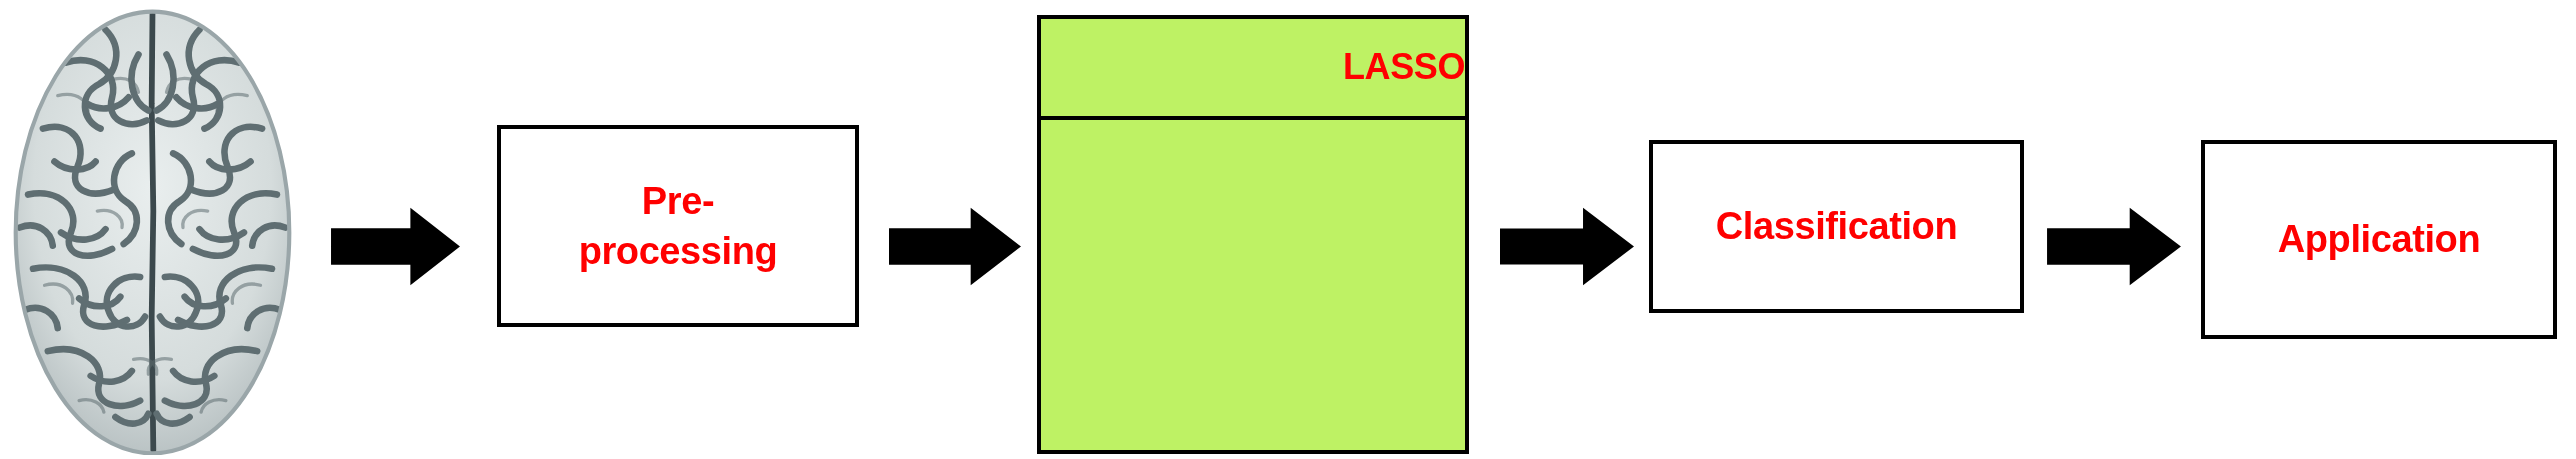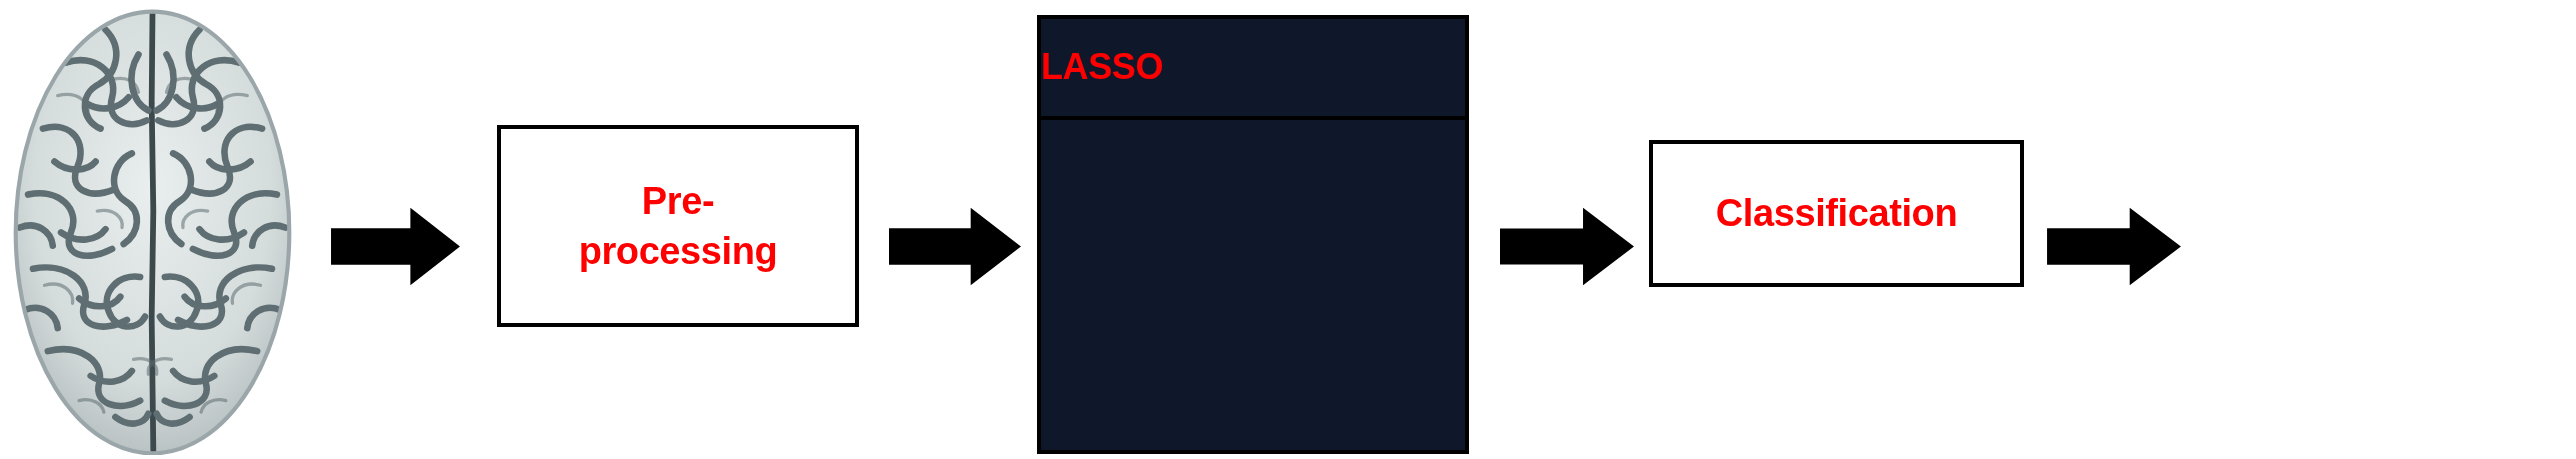--- a/index.html
+++ b/index.html
@@ -41,35 +41,35 @@
   #box-preprocessing{left:497px;top:125px;width:362px;height:202px;}
 
   
   #box-lasso-table{
     position:absolute;left:1037px;top:15px;width:432px;height:439px;
     border:4.1px solid #000;box-sizing:border-box;background:#fff;
     display:flex;flex-direction:column;
   }
   #box-lasso-table .trow{
     box-sizing:border-box;
-    display:flex;align-items:center;justify-content:flex-start;
-    background:#0f172a;
+    display:flex;align-items:center;justify-content:flex-end;
+    background:#bef264;
   }
   #row-lasso{height:101px;border-bottom:4.1px solid #000;}
   #row-channel{height:218px;border-bottom:4.1px solid #000;}
   #row-empty{flex:1;}
   #box-lasso-table .label{
     color:#ff0000;font-weight:bold;text-align:center;
     line-height:1.34;white-space:pre-line;letter-spacing:-0.4px;
     font-stretch:condensed;
   }
   #row-lasso .label{font-size:36px;}
   #row-channel .label{font-size:38px;}
 
-  #box-classification{left:1649px;top:140px;width:375px;height:147px;}
+  #box-classification{left:1649px;top:140px;width:375px;height:173px;}
   #box-application{left:2201px;top:140px;width:356px;height:199px;}
 </style>
 </head>
 <body>
 
 <div id="canvas">
 
   <div class="brain-wrap">
     <svg viewBox="0 0 350 546" xmlns="http://www.w3.org/2000/svg" aria-hidden="true">
       <defs>
@@ -184,15 +184,18 @@
   <div class="pbox" id="box-classification">
     <span class="label">Classification</span>
   </div>
 
   <div class="arrow" style="left:2047px;top:206px;width:134px;height:81px;">
     <svg viewBox="0 0 162 98" xmlns="http://www.w3.org/2000/svg" aria-hidden="true">
       <path d="M0 27 L100 27 L100 2 L162 49 L100 96 L100 71 L0 71 Z" fill="#000000"></path>
     </svg>
   </div>
 
+  <div class="pbox" id="box-application">
+    <span class="label">Application</span>
+  </div>
 
 </div>
 
 
 </body></html>

